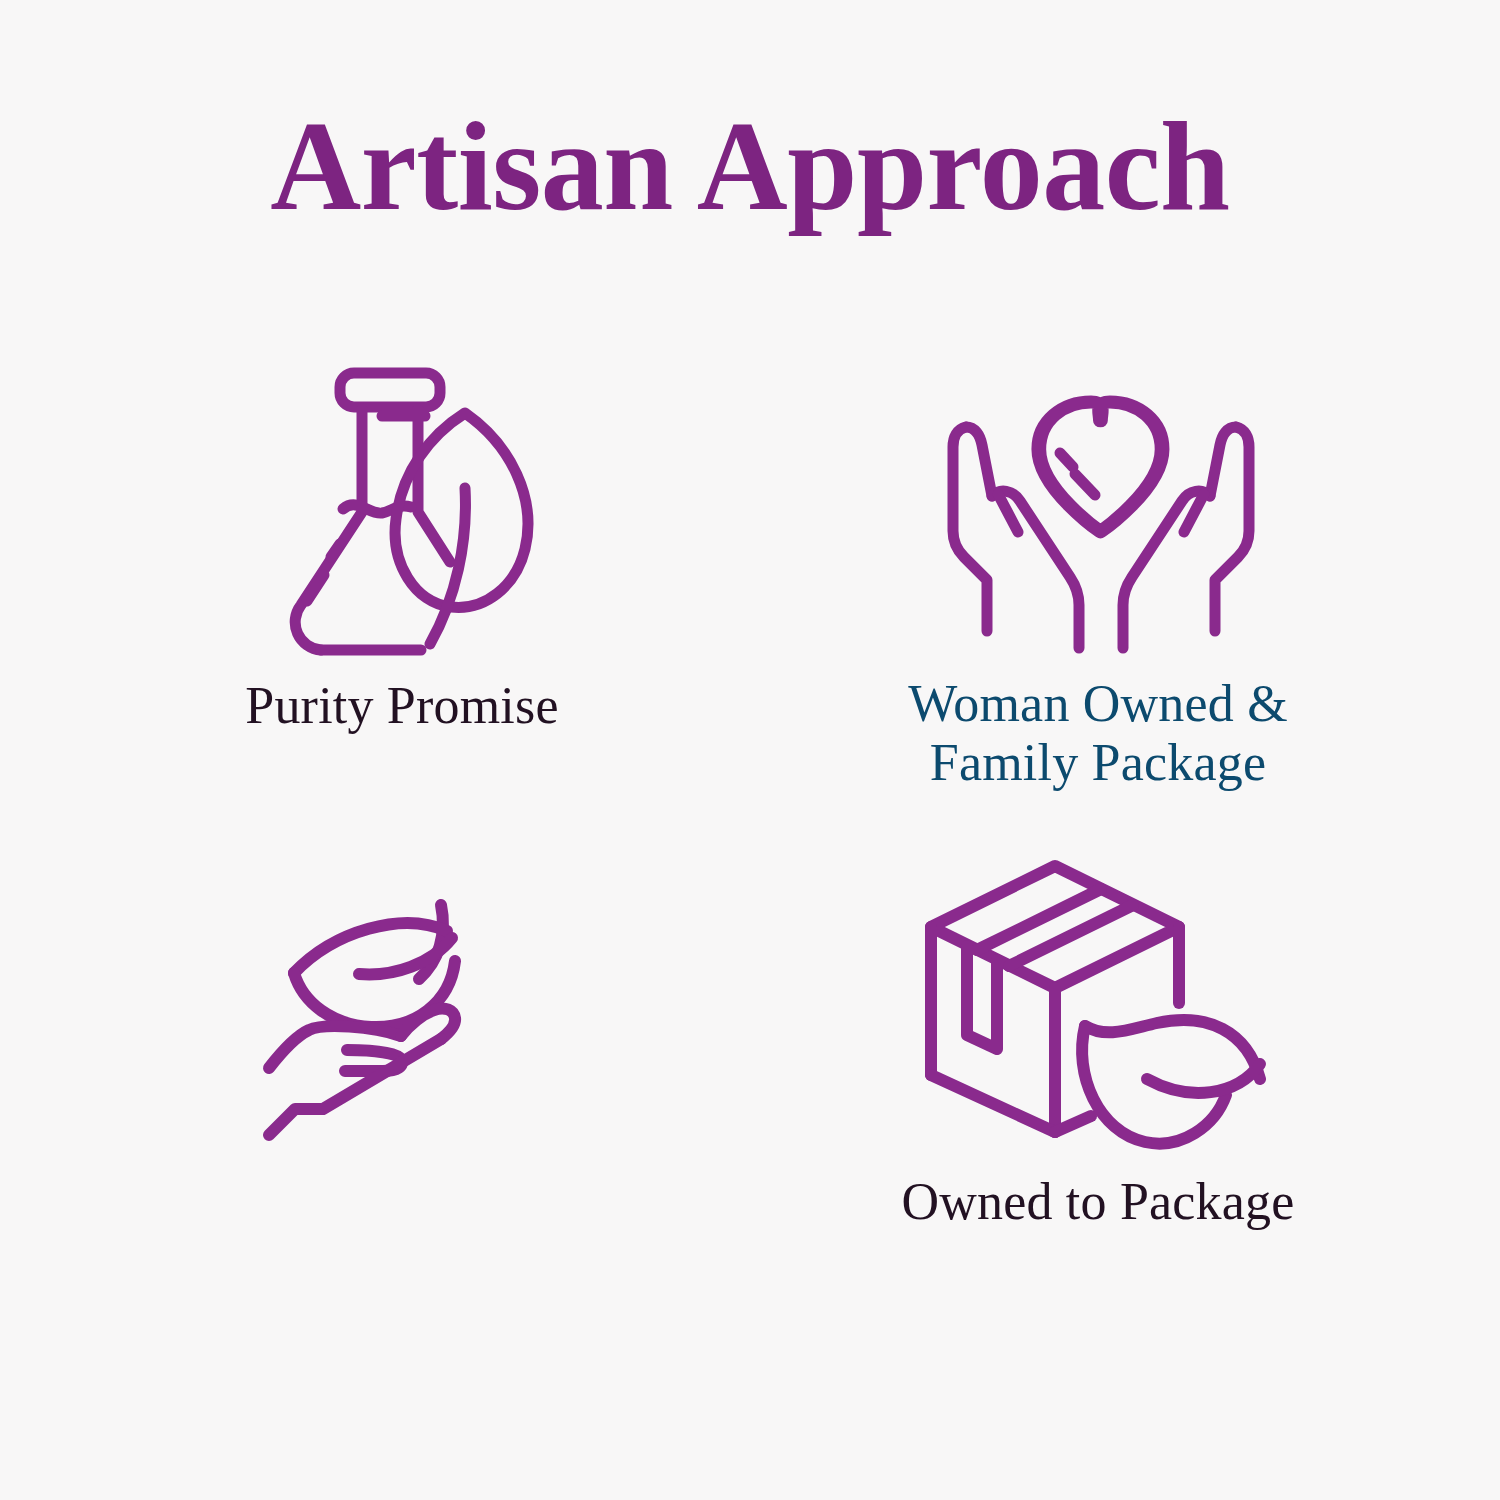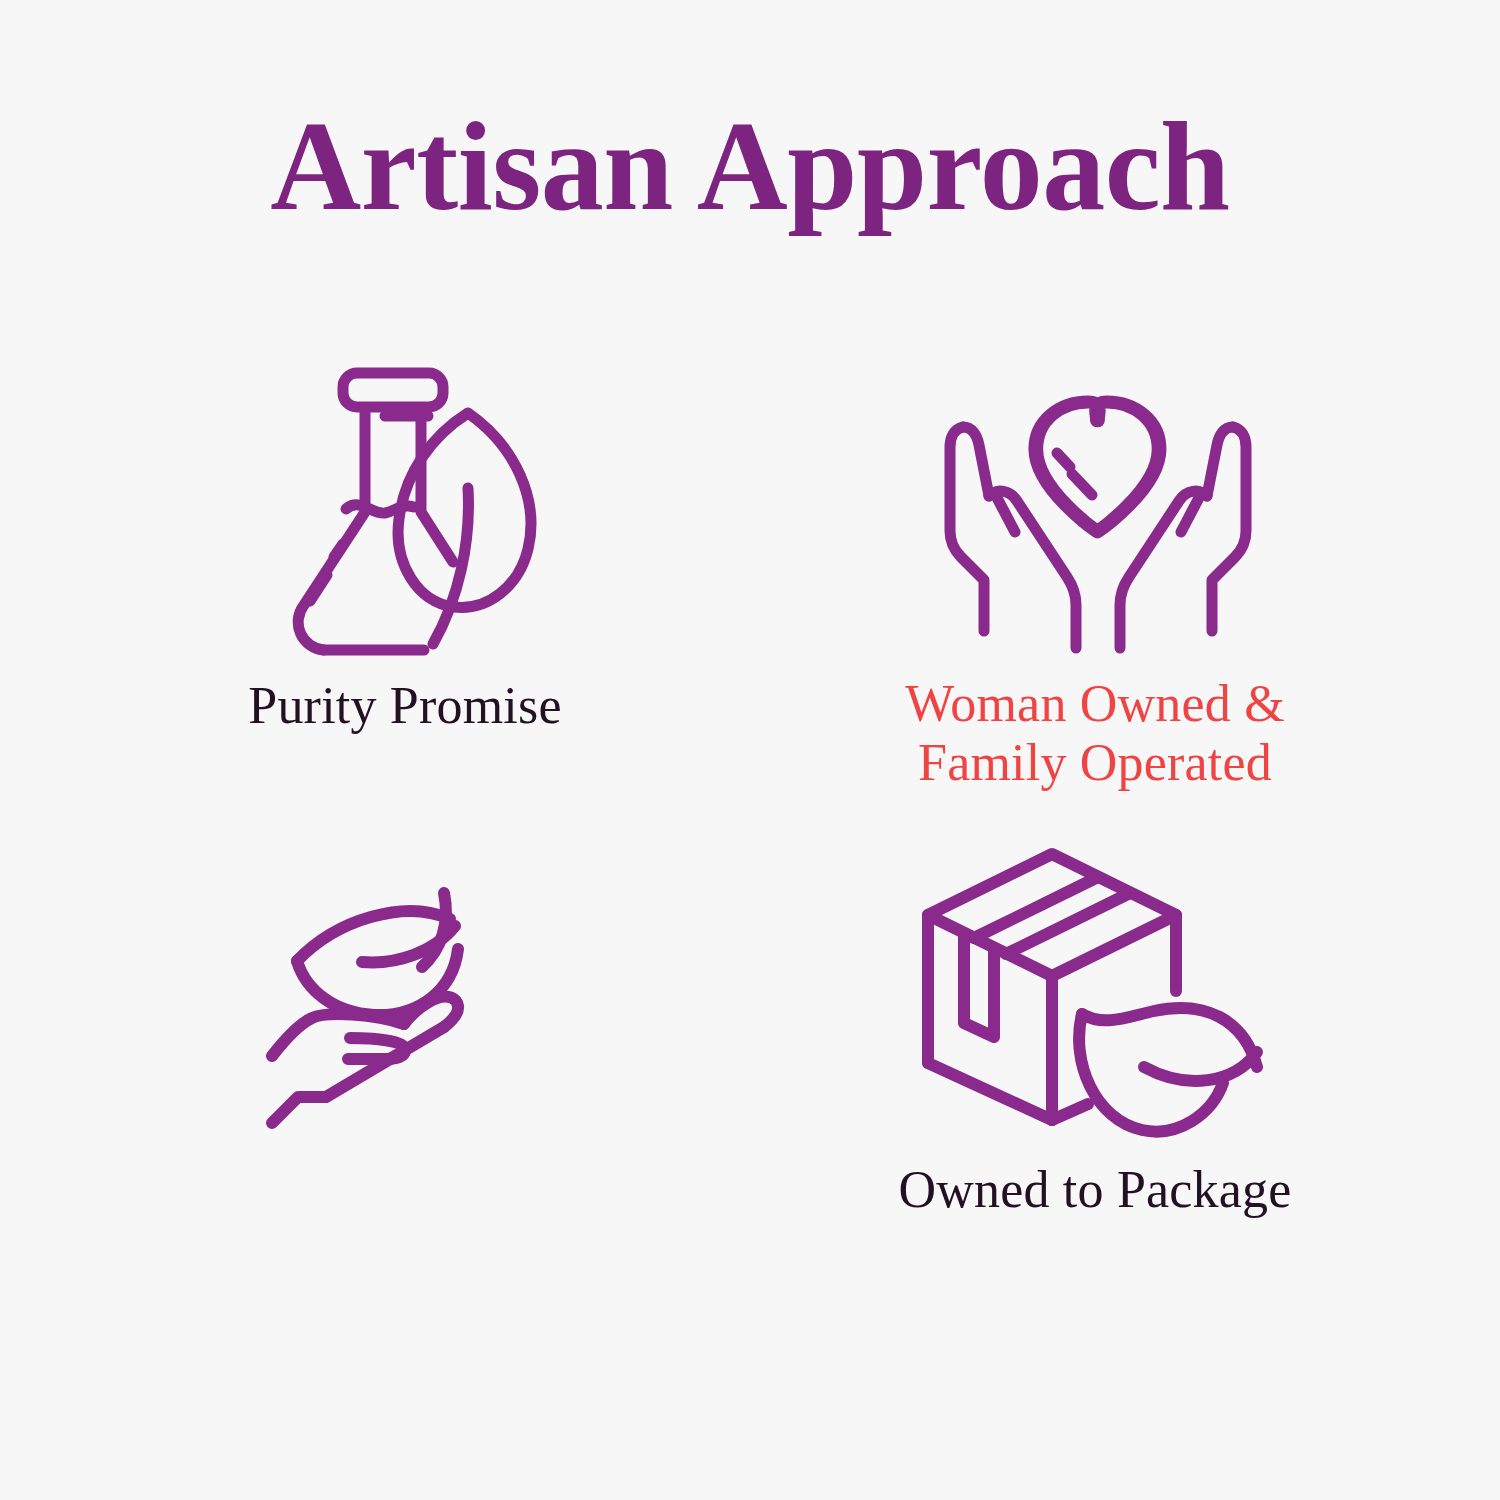--- a/index.html
+++ b/index.html
@@ -43,20 +43,21 @@
   .grid {
     position: absolute;
     top: 355px;
     left: 60px;
     width: 1380px;
     display: grid;
     grid-template-columns: 1fr 1fr;
     grid-template-rows: 480px 480px;
     column-gap: 0px;
     row-gap: 0px;
+    gap: 12px;
   }
 
   .cell {
     position: relative;
     display: flex;
     flex-direction: column;
     align-items: center;
     justify-content: flex-start;
   }
 
@@ -161,23 +162,23 @@
 
           <path d="M291 53 c9 2 13 10 13 20 v84 c0 10 -4 19 -11 26 l-23 23 v51"></path>
 
           <path d="M291 53 c-9 0 -14 8 -16 18 l-10 51"></path>
 
           <path d="M265 122 c-8 -8 -21 -6 -28 5 l-50 76 c-6 9 -9 18 -9 28 v43"></path>
 
           <path d="M259 120 l-20 38"></path>
         </svg>
       </div>
-      <div class="feature-label" style="color: #ef4444;">
+      <div class="feature-label" style="color: #0c4a6e;">
         <span class="l1">Woman Owned &amp;</span>
-        <span class="l2">Family Operated</span>
+        <span class="l2">Family Package</span>
       </div>
     </div>
 
     <div class="cell cell-2">
       <div class="icon-wrap">
         <svg width="278" height="268" viewBox="0 0 278 268" fill="none" stroke="#8a2a8d" stroke-width="12" stroke-linecap="round" stroke-linejoin="round" aria-hidden="true">
 
           <path d="M186 32 c6 29 -2 56 -22 74"></path>
 
           <path d="M39 100 c40 -42 108 -62 153 -42"></path>

